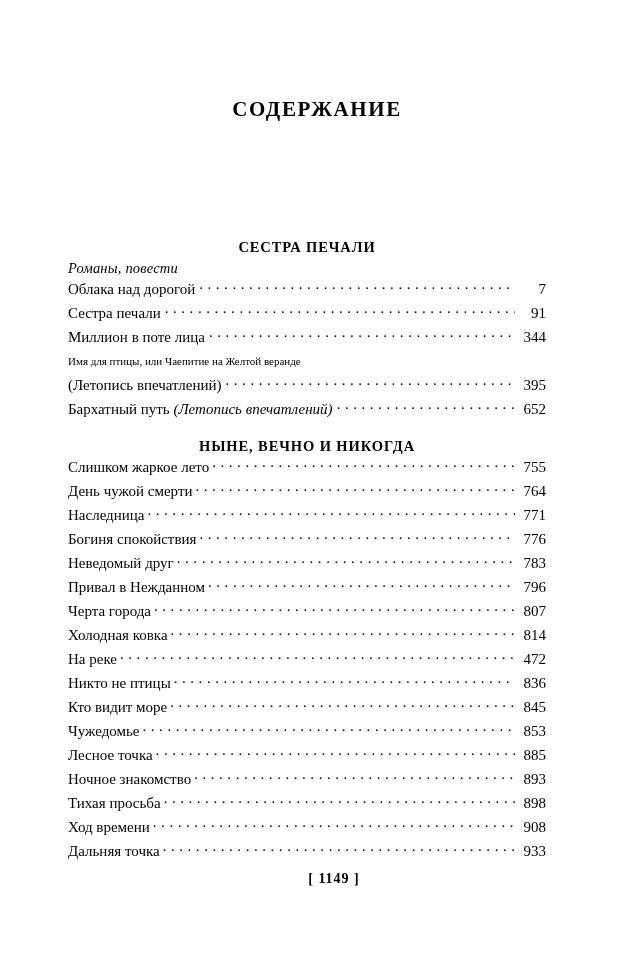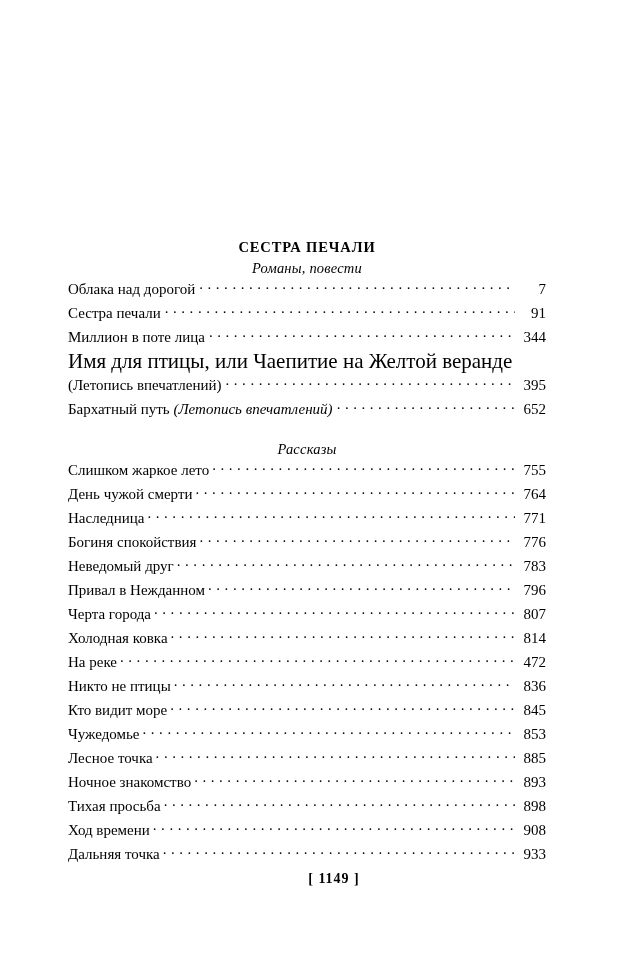--- a/index.html
+++ b/index.html
@@ -48,21 +48,21 @@
   .section-part2 { top: 437px; }
 
   .section-title {
     text-align: center;
     font-size: 14.5px;
     font-weight: bold;
     letter-spacing: 0.9px;
     line-height: 18px;
   }
   .section-subtitle {
-    text-align: center;
+    text-align: left;
     font-style: italic;
     font-size: 14.5px;
     line-height: 18px;
     margin-top: 3px;
     letter-spacing: 0.2px;
   }
 
   
   .entries {
   }
@@ -98,21 +98,21 @@
   }
   .entry-page {
     flex: 0 0 auto;
     text-align: right;
     min-width: 30px;
     padding-left: 1px;
   }
 
   
   .entry-wrap-first {
-    font-size: 21px;
+    font-size: 11px;
     line-height: 24px;
     white-space: nowrap;
   }
 
   
   .section-part2 .entry-title { padding-right: 3px; }
   .section-part2 .leader::before { left: 0; }
 
   
   .folio {
@@ -124,20 +124,21 @@
     font-size: 14px;
     font-weight: bold;
     letter-spacing: 1px;
   }
 </style>
 </head>
 <body>
 
 <div class="page">
 
+  <div class="doc-title">СОДЕРЖАНИЕ</div>
 
   <div class="section section-part1">
     <div class="section-title">СЕСТРА ПЕЧАЛИ</div>
     <div class="section-subtitle">Романы, повести</div>
 
     <div class="entries">
 
       <div class="entry">
         <span class="entry-title">Облака над дорогой</span>
         <span class="leader"></span>
@@ -168,21 +169,21 @@
       <div class="entry">
         <span class="entry-title"><span>Бархатный путь </span><span class="ital">(Летопись впечатлений)</span></span>
         <span class="leader"></span>
         <span class="entry-page">652</span>
       </div>
 
     </div>
   </div>
 
   <div class="section section-part2">
-    <div class="section-subtitle">Рассказы</div>
+    <div class="section-title">НЫНЕ, ВЕЧНО И НИКОГДА</div>
 
     <div class="entries" id="list2">
         <div class="entry">
           <span class="entry-title">Слишком жаркое лето</span>
           <span class="leader"></span>
           <span class="entry-page">755</span>
         </div>
         <div class="entry">
           <span class="entry-title">День чужой смерти</span>
           <span class="leader"></span>

